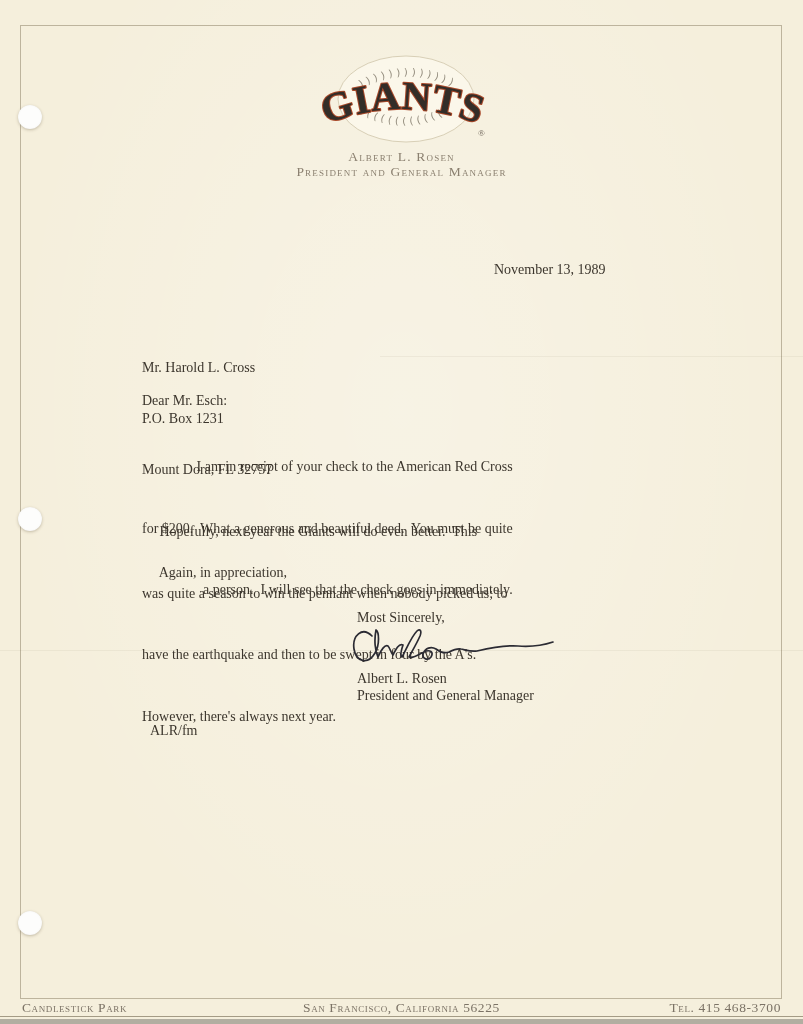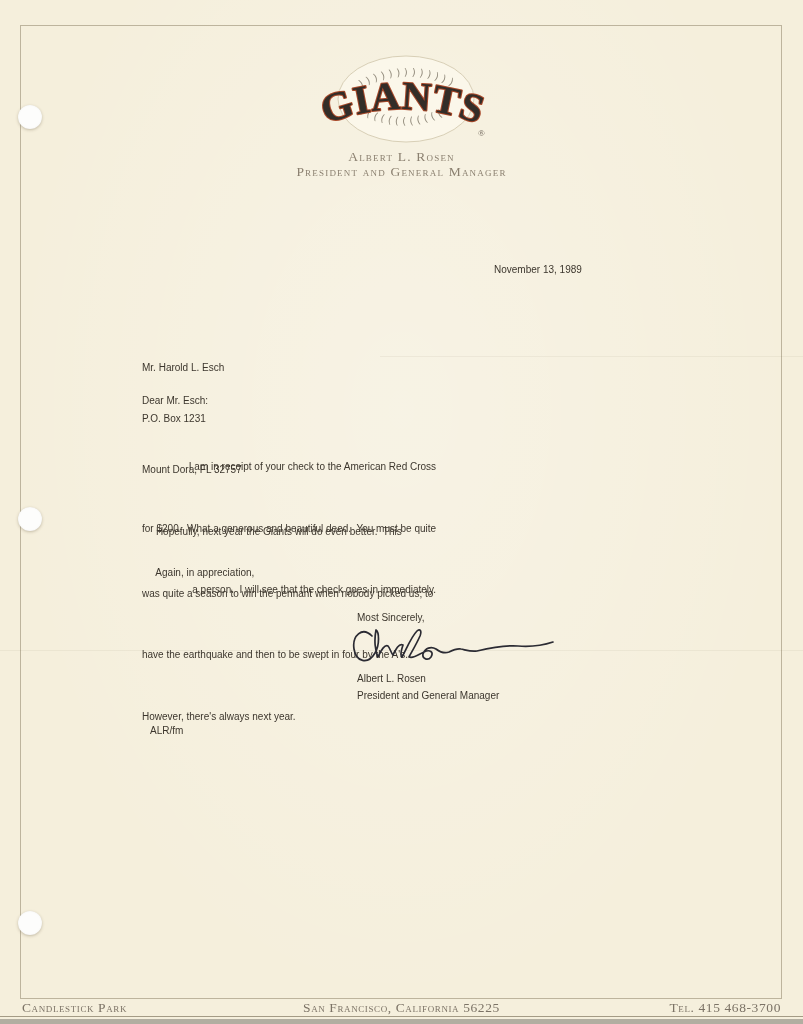--- a/index.html
+++ b/index.html
@@ -32,22 +32,22 @@
   .lh-line{
     position:absolute;left:0;right:0;text-align:center;
     font-variant:small-caps;color:#8b8070;letter-spacing:1.2px;
   }
   .lh-name{top:149px;font-size:13.5px;}
   .lh-title{top:164px;font-size:13.5px;}
 
   
   .tw{
     position:absolute;
-    font-family:Liberation Sans, sans-serif;
-    font-size:10px;color:#3c362d;
+    font-family:Liberation Serif, serif;
+    font-size:14px;color:#3c362d;
     white-space:pre;line-height:20.5px;
   }
   .date{left:494px;top:260px;}
   .address{left:142px;top:325px;line-height:17px;}
   .salutation{left:142px;top:391px;}
   .para1{left:142px;top:416px;text-align:right;}
   .para2{left:142px;top:481px;}
   .closing-line{left:142px;top:563px;}
   .valediction{left:357px;top:608px;}
   .sig-name{left:357px;top:669px;}
@@ -100,21 +100,21 @@
     </text>
     <text x="478" y="136" font-size="9" fill="#6b6257" font-family="'Liberation Serif', serif">®</text>
   </svg>
 
   <div class="lh-line lh-name">Albert L. Rosen</div>
   <div class="lh-line lh-title">President and General Manager</div>
 
   <div class="tw date">November 13, 1989</div>
 
   <div class="tw address">
-    <div>Mr. Harold L. Esch</div>
+    <div>Mr. Harold L. Cross</div>
     <div>P.O. Box 1231</div>
     <div>Mount Dora, FL 32757</div>
   </div>
 
   <div class="tw salutation">Dear Mr. Esch:</div>
 
   <div class="tw para1">
     <div>     I am in receipt of your check to the American Red Cross</div>
     <div>for $200.  What a generous and beautiful deed.  You must be quite</div>
     <div>a person.  I will see that the check goes in immediately.</div>

